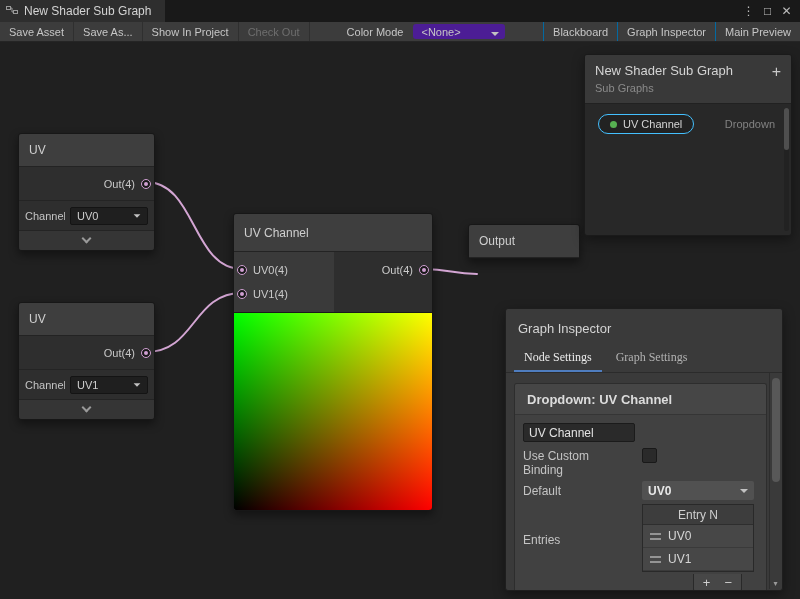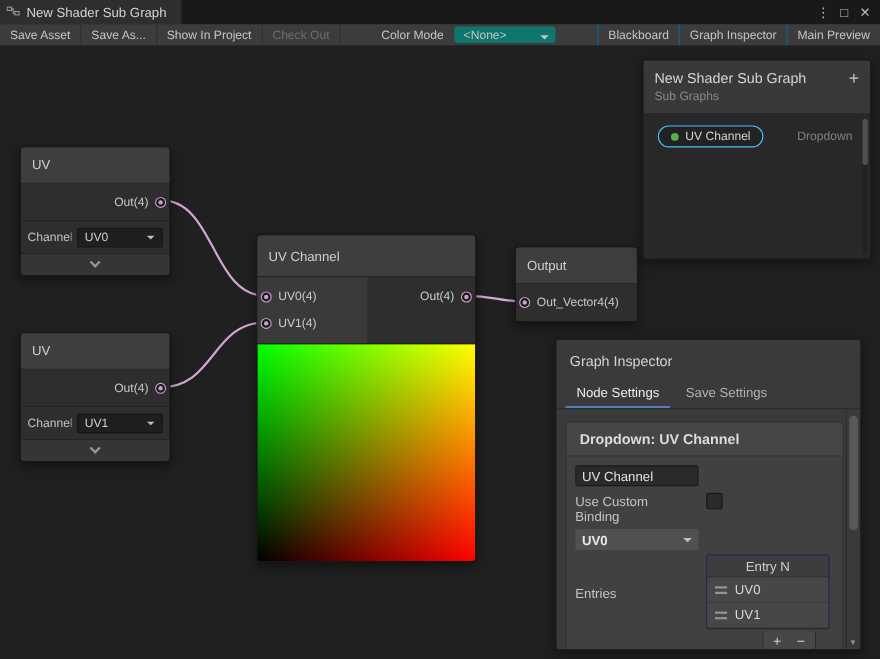--- a/index.html
+++ b/index.html
@@ -16,21 +16,21 @@
   .titlebar { position:absolute; top:0; left:0; right:0; height:22px; background:#191919; display:flex; align-items:stretch; }
   .window-tab { display:flex; align-items:center; gap:6px; background:#2e2e2e; padding:0 14px 0 6px; font-size:12px; color:#d4d4d4; }
   .win-controls { margin-left:auto; display:flex; align-items:center; padding-right:4px; color:#bdbdbd; }
   .win-btn { width:19px; text-align:center; font-size:12px; line-height:22px; cursor:default; }
 
   
   .toolbar { position:absolute; top:22px; left:0; right:0; height:20px; background:#3c3c3c; border-bottom:1px solid #252525; display:flex; align-items:stretch; font-size:11px; color:#c6c6c6; }
   .tb-btn { display:flex; align-items:center; padding:0 9px; border-right:1px solid #2f2f2f; white-space:nowrap; }
   .tb-btn.disabled { color:#6e6e6e; }
   .tb-label { display:flex; align-items:center; padding:0 6px 0 9px; margin-left:28px; white-space:nowrap; }
-  .tb-dropdown { position:relative; display:flex; align-items:center; background:#0f766e; border-radius:3px; margin:2px 4px; padding:0 22px 0 8px; min-width:92px; }
+  .tb-dropdown { position:relative; display:flex; align-items:center; background:#4c1d95; border-radius:3px; margin:2px 4px; padding:0 22px 0 8px; min-width:92px; }
   .tb-right { margin-left:auto; display:flex; align-items:stretch; }
   .tb-right .tb-btn { border-right:none; border-left:1px solid #0369a1; }
   .tri-down { width:0; height:0; border-left:4px solid transparent; border-right:4px solid transparent; border-top:4px solid #c2c2c2; }
   .tb-dropdown .tri-down { position:absolute; right:6px; top:8px; }
 
   
   .canvas { position:absolute; top:42px; left:0; right:0; bottom:0; background:#202020; }
   .edges-layer { position:absolute; inset:0; width:100%; height:100%; }
   .edge-path { stroke:var(--edge,#d3a5d3); stroke-width:2; fill:none; stroke-linecap:round; }
 
@@ -74,21 +74,21 @@
   .bb-pill { display:inline-flex; align-items:center; gap:6px; height:20px; padding:0 11px; border:1px solid var(--selection-outline,#44c0ff); border-radius:11px; background:#222222; font-size:11px; color:#d4d4d4; }
   .bb-dot { width:7px; height:7px; border-radius:50%; background:var(--exposed-dot,#57b152); }
   .bb-field-type { margin-left:auto; font-size:11px; color:#828282; }
   .bb-scrollbar { position:absolute; right:2px; top:4px; bottom:4px; width:5px; background:#222; border-radius:3px; }
   .bb-scroll-thumb { position:absolute; top:0; left:0; width:5px; height:42px; background:#4f4f4f; border-radius:3px; }
 
   
   .inspector { position:absolute; left:505px; top:266px; width:278px; height:283px; background:#3a3a3a; border:1px solid #1e1e1e; border-radius:3px; overflow:hidden; box-shadow:0 4px 12px rgba(0,0,0,.4); }
   .gi-header { padding:12px 12px 9px; font-size:13px; color:#d4d4d4; }
   .gi-tabs { display:flex; gap:4px; padding-left:8px; border-bottom:1px solid #2b2b2b; }
-  .gi-tab { padding:5px 10px 7px; font-size:12px; color:#b2b2b2; cursor:default; }
+  .gi-tab { padding:5px 10px 7px; font-size:12px; color:#b2b2b2; cursor:default;font-family:Liberation Serif, serif; }
   .gi-tab.active { color:#ececec; box-shadow:inset 0 -2px 0 var(--tab-underline,#4f7dbf); }
   .gi-content { position:absolute; left:8px; right:15px; top:74px; bottom:0; background:#414141; border:1px solid #2d2d2d; border-bottom:none; border-radius:3px 3px 0 0; overflow:hidden; }
   .gi-section-header { padding:8px 12px 7px; font-size:13px; font-weight:bold; color:#dcdcdc; background:#464646; border-bottom:1px solid #353535; }
   .gi-rows { padding:8px 10px 0 8px; }
   .gi-row { display:flex; align-items:flex-start; margin-bottom:4px; font-size:12px; color:#c4c4c4; }
   .gi-row.center { align-items:center; }
   .gi-label { width:119px; padding-top:3px; flex:none; }
   .gi-label.narrow { width:80px; margin-right:39px; }
   .gi-input { width:112px; height:19px; background:#2a2a2a; border:1px solid #1b1b1b; border-radius:2px; color:#e2e2e2; font-size:12px; padding:0 5px; font-family:"Liberation Sans",sans-serif; }
   .gi-checkbox { width:15px; height:15px; background:#2a2a2a; border:1px solid #191919; border-radius:2px; margin-top:2px; }
@@ -213,24 +213,20 @@
         </div>
       </div>
     </div>
     <div class="uv-preview"></div>
   </div>
 
   <div class="node output-node" style="left:468px; top:182px;">
     <div class="node-header">
       <span>Output</span>
     </div>
-    <div class="body-row">
-      <span class="port"></span>
-      <span>Out_Vector4(4)</span>
-    </div>
   </div>
 
   <div class="blackboard">
     <div class="bb-header">
       <div class="bb-title">New Shader Sub Graph</div>
       <div class="bb-sub">Sub Graphs</div>
       <div class="bb-add">+</div>
     </div>
     <div class="bb-body">
       <div class="bb-field-row">
@@ -243,34 +239,35 @@
       <div class="bb-scrollbar">
         <div class="bb-scroll-thumb"></div>
       </div>
     </div>
   </div>
 
   <div class="inspector">
     <div class="gi-header">Graph Inspector</div>
     <div class="gi-tabs">
       <div class="gi-tab active">Node Settings</div>
-      <div class="gi-tab">Save Settings</div>
+      <div class="gi-tab">Graph Settings</div>
     </div>
 
     <div class="gi-content">
       <div class="gi-section-header">Dropdown: UV Channel</div>
       <div class="gi-rows">
         <div class="gi-row">
           <input class="gi-input" type="text" value="UV Channel" style="">
         </div>
         <div class="gi-row">
           <div class="gi-label narrow">Use Custom Binding</div>
           <div class="gi-checkbox"></div>
         </div>
         <div class="gi-row">
+          <div class="gi-label">Default</div>
           <div class="gi-dropdown">
             <span>UV0</span>
             <span class="tri-down"></span>
           </div>
         </div>
         <div class="gi-row center list-row">
           <div class="gi-label">Entries</div>
           <div class="entries-list">
             <div class="entries-header">Entry N</div>
             <div class="entry-row">

